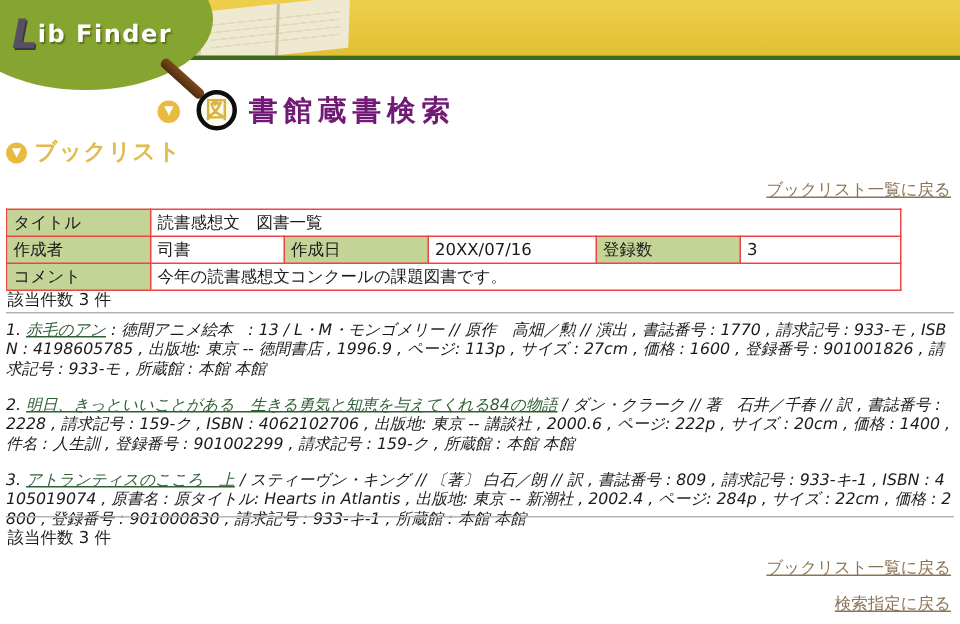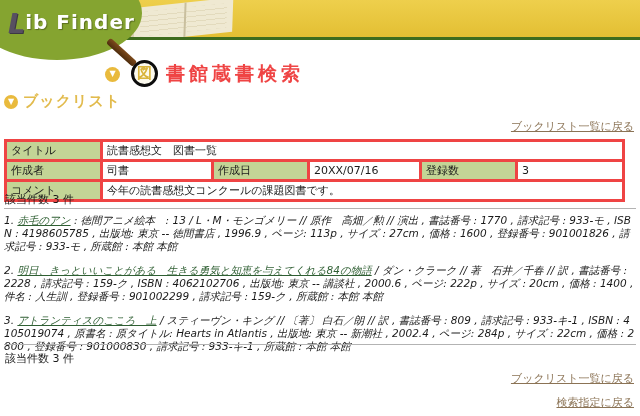--- a/index.html
+++ b/index.html
@@ -25,56 +25,56 @@
   .openbook-fold { position:absolute; left:50%; top:0; width:2px; height:100%; background:#c9bf9e; }
   .openbook-lines { position:absolute; left:6px; top:5px; right:6px; bottom:5px;
               background:repeating-linear-gradient(#efe9d2 0 4px,#ddd4b4 4px 5px); opacity:.7; }
 
   
   .logo-blob { position:absolute; left:-28px; top:-34px; width:170px; height:94px;
                background:#85a430; border-radius:50%; }
   .logo { position:absolute; left:8px; top:8px; white-space:nowrap; cursor:pointer; }
   .logo-l { font-size:27px; font-weight:bold; font-style:italic; color:#575061;
             text-shadow:1px 1px 0 #3c3744; vertical-align:-4px; }
-  .logo-rest { font-size:20px; font-weight:bold; color:#ffffff; letter-spacing:1px;
+  .logo-rest { font-size:16px; font-weight:bold; color:#ffffff; letter-spacing:1px;
                text-shadow:1px 1px 1px #5a6e1e; }
 
   
   .page-title { position:absolute; left:105px; top:56px; height:36px;
                 display:flex; align-items:center; }
   .bullet { display:inline-flex; align-items:center; justify-content:center;
             width:15px; height:15px; border-radius:50%; background:#e9ba3d;
             color:#ffffff; font-size:8px; line-height:1; flex:0 0 auto; }
   .magnifier { position:relative; display:inline-block; width:38px; height:34px; margin-left:6px; }
   .lens { position:absolute; left:5px; top:3px; width:27px; height:27px;
           border:3px solid #0d0d0d; border-radius:50%; background:#fcfaee;
           display:flex; align-items:center; justify-content:center;
           font-size:15px; font-weight:bold; color:#d9b43c; }
   .lens-handle { position:absolute; left:-27px; top:4px; width:36px; height:7px;
           background:linear-gradient(#7d4a1c,#4e2d0d); border-radius:3px;
           transform-origin:100% 50%; transform:rotate(42deg); }
-  .title-text { font-size:19px; font-weight:bold; color:#ef4444; letter-spacing:4px; margin-left:2px; }
+  .title-text { font-size:19px; font-weight:bold; color:#701a75; letter-spacing:4px; margin-left:2px; }
 
   
   .section-heading { position:absolute; left:4px; top:92px; display:flex; align-items:center; }
   .section-heading .bullet { width:14px; height:14px; }
   .section-title { font-size:15px; font-weight:bold; color:#e2bb4d; margin-left:5px; letter-spacing:1px;text-align:right; }
 
   
   a.nav-link { color:#8b7355; font-size:11px; text-decoration:underline; cursor:pointer; }
   .link-top { position:absolute; right:6px; top:119px; }
   .link-bottom1 { position:absolute; right:6px; top:371px; }
   .link-bottom2 { position:absolute; right:6px; top:395px; }
 
   
   .info-table { position:absolute; left:4px; top:139px; border-collapse:collapse; }
-  .info-table td { border:3px solid #ef4444; font-size:11px; padding:1px 4px;
+  .info-table td { border:1px solid #ef4444; font-size:11px; padding:1px 4px;
                    height:16px; white-space:nowrap; overflow:hidden; }
   .info-table td.lbl { background:#c3d496; width:96px; }
-  .cell-creator-val { width:111px;margin-top:17px; }
+  .cell-creator-val { width:89px;margin-top:17px; }
   .cell-date-lbl { width:112px; }
   .cell-date-val { width:112px; }
   .cell-count-lbl { width:109px; }
   .cell-count-val { width:107px; }
 
   
   .count-top { position:absolute; left:5px; top:192px; font-size:11px; }
   .count-bottom { position:absolute; left:5px; top:351px; font-size:11px; }
   .rule1 { position:absolute; left:4px; top:208px; width:632px; border:0; border-top:1px solid #b3b3b3; }
   .rule2 { position:absolute; left:4px; top:344px; width:632px; border:0; border-top:1px solid #b3b3b3; }

